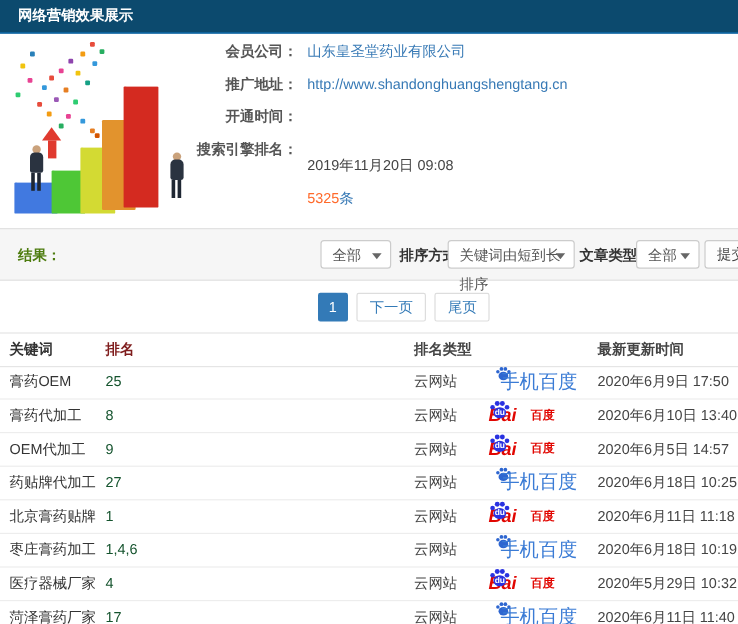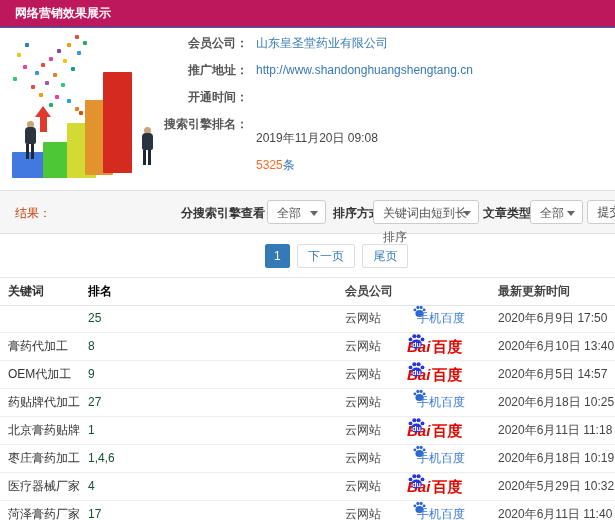--- a/index.html
+++ b/index.html
@@ -1,20 +1,20 @@
 <!DOCTYPE html>
 <html><head>
 <meta charset="utf-8">
 <style>
   html,body{margin:0;padding:0;background:#fff;}
   #app{position:relative;width:615px;height:520px;overflow:hidden;background:#fff;
        font-family:"Liberation Sans","DejaVu Sans",sans-serif;font-size:12px;color:#333;}
 
   
-  .topbar{position:absolute;left:0;top:0;width:615px;height:27px;background:#be185d;
+  .topbar{position:absolute;left:0;top:0;width:615px;height:27px;background:#0c4a6e;
           border-bottom:1px solid #1173b8;}
   .topbar .title{position:absolute;left:15px;top:0;line-height:27px;color:#fff;font-weight:bold;}
 
   
   .illus{position:absolute;left:5px;top:33px;width:182px;height:152px;}
   .bar{position:absolute;border-radius:1px;}
   .bar::before{content:'';position:absolute;left:2px;top:-5px;width:100%;height:5px;
                background:rgba(255,255,255,.45);transform:skewX(-42deg);transform-origin:0 100%;}
   .bar-blue  {left:7px;  bottom:7px;  width:36px; height:26px; background:#4179e0;}
   .bar-green {left:38px; bottom:7px;  width:28px; height:36px; background:#4ec736;}
@@ -46,21 +46,21 @@
   .info-label{position:absolute;left:120px;width:128px;text-align:right;color:#555;font-weight:bold;}
   .info-val{position:absolute;left:256px;color:#444;margin-top:41px;}
   .info-link{position:absolute;left:256px;color:#3779b5;text-decoration:none;cursor:pointer;}
   .hl-num{color:#ff6a2b;}
   .hl-suffix{color:#3779b5;}
 
   
   .filterbar{position:absolute;left:0;top:190px;width:615px;height:42px;background:#f6f6f6;
              border-top:1px solid #e2e2e2;border-bottom:1px solid #e2e2e2;}
   .filterbar .flabel{position:absolute;top:14px;font-weight:bold;color:#333;white-space:nowrap;}
-  .result-label{position:absolute;left:15px;top:14px;font-weight:normal;color:#c2410c;}
+  .result-label{position:absolute;left:15px;top:14px;font-weight:bold;color:#4d7c0f;}
   .select{position:absolute;top:9px;height:24px;background:#fff;border:1px solid #ccc;border-radius:3px;
           line-height:24px;color:#555;padding-left:9px;box-sizing:border-box;cursor:pointer;}
   .select .caret{position:absolute;right:7px;top:10px;width:0;height:0;
                  border-left:4px solid transparent;border-right:4px solid transparent;border-top:5px solid #666;}
   .submit-btn{position:absolute;left:587px;top:9px;width:45px;height:24px;background:#fdfdfd;
               border:1px solid #ccc;border-radius:3px;color:#444;font-size:12px;cursor:pointer;
               font-family:inherit;}
 
   
   .pagination{position:absolute;left:265px;top:244px;height:24px;white-space:nowrap;}
@@ -78,25 +78,25 @@
   .c-kw{left:8px;color:#333;}
   .c-rank{left:88px;color:#14532d;text-decoration:none;cursor:pointer;}
   .c-type{left:345px;color:#444;}
   .c-engine{left:405px;}
   .c-date{left:498px;color:#444;}
   .thead .c-engine{left:409px;}
 
   
   .mob{display:inline-flex;align-items:center;height:27px;padding-left:8px;}
   .mob svg{display:block;}
-  .mob-label{color:#3a7bd5;margin-left:4px;font-size:12px;}
+  .mob-label{color:#3a7bd5;margin-left:4px;font-size:16px;}
   .bd-logo{display:inline-flex;align-items:center;height:27px;padding-left:2px;
            font-weight:bold;font-style:italic;}
   .bd-logo .bai{color:#e10601;font-size:15px;font-style:italic;letter-spacing:0;}
-  .bd-logo .cn{color:#e10601;font-size:15px;font-style:normal;margin-left:2px;}
+  .bd-logo .cn{color:#e10601;font-size:10px;font-style:normal;margin-left:12px;}
   .paw-wrap{position:relative;display:inline-block;width:17px;height:17px;margin:0 0 3px 1px;}
   .paw-wrap svg{display:block;}
   .paw-wrap .du{position:absolute;left:50%;top:62%;transform:translate(-50%,-50%);
                 color:#fff;font-size:7px;font-style:normal;font-weight:bold;}
 </style>
 </head>
 <body>
 
 <div id="app">
 
@@ -145,21 +145,20 @@
     <span class="info-label">开通时间：</span>
     <span class="info-val">2019年11月20日 09:08</span>
   </div>
   <div class="info-row" style="top:117px;">
     <span class="info-label">搜索引擎排名：</span>
     <span class="info-val"><b class="hl-num" style="font-weight:normal;">5325</b><b class="hl-suffix" style="font-weight:normal;">条</b></span>
   </div>
 
   <div class="filterbar">
     <span class="result-label">结果：</span>
-    <span class="flabel" style="left:181px;">分搜索引擎查看</span>
     <div class="select" style="left:267px;width:59px;">
       <span>全部</span>
       <i class="caret"></i>
     </div>
     <span class="flabel" style="left:333px;">排序方式</span>
     <div class="select" style="left:373px;width:106px;">
       <span>关键词由短到长排序</span>
       <i class="caret"></i>
     </div>
     <span class="flabel" style="left:483px;">文章类型</span>
@@ -171,26 +170,27 @@
   </div>
 
   <div class="pagination">
     <span class="page active">1</span>
     <span class="page">下一页</span>
     <span class="page">尾页</span>
   </div>
 
   <div class="thead">
     <span class="c-kw">关键词</span>
-    <span class="c-rank" style="color:#000000;">排名</span>
-    <span class="c-type">会员公司</span>
+    <span class="c-rank" style="color:#7f1d1d;">排名</span>
+    <span class="c-type">排名类型</span>
     <span class="c-date">最新更新时间</span>
   </div>
   <div id="tbody">
   <div class="trow">
+    <span class="c-kw">膏药OEM</span>
     <a class="c-rank">25</a>
     <span class="c-type">云网站</span>
     <span class="c-engine">
           <span class="mob">
             <span>
               <svg width="13" height="13" viewBox="0 0 24 24">
                 <g fill="#2e66d0">
                   <ellipse cx="12" cy="15.5" rx="7.5" ry="6.5"></ellipse>
                   <circle cx="3.5" cy="9" r="2.7"></circle>
                   <circle cx="9" cy="4.5" r="2.9"></circle>

